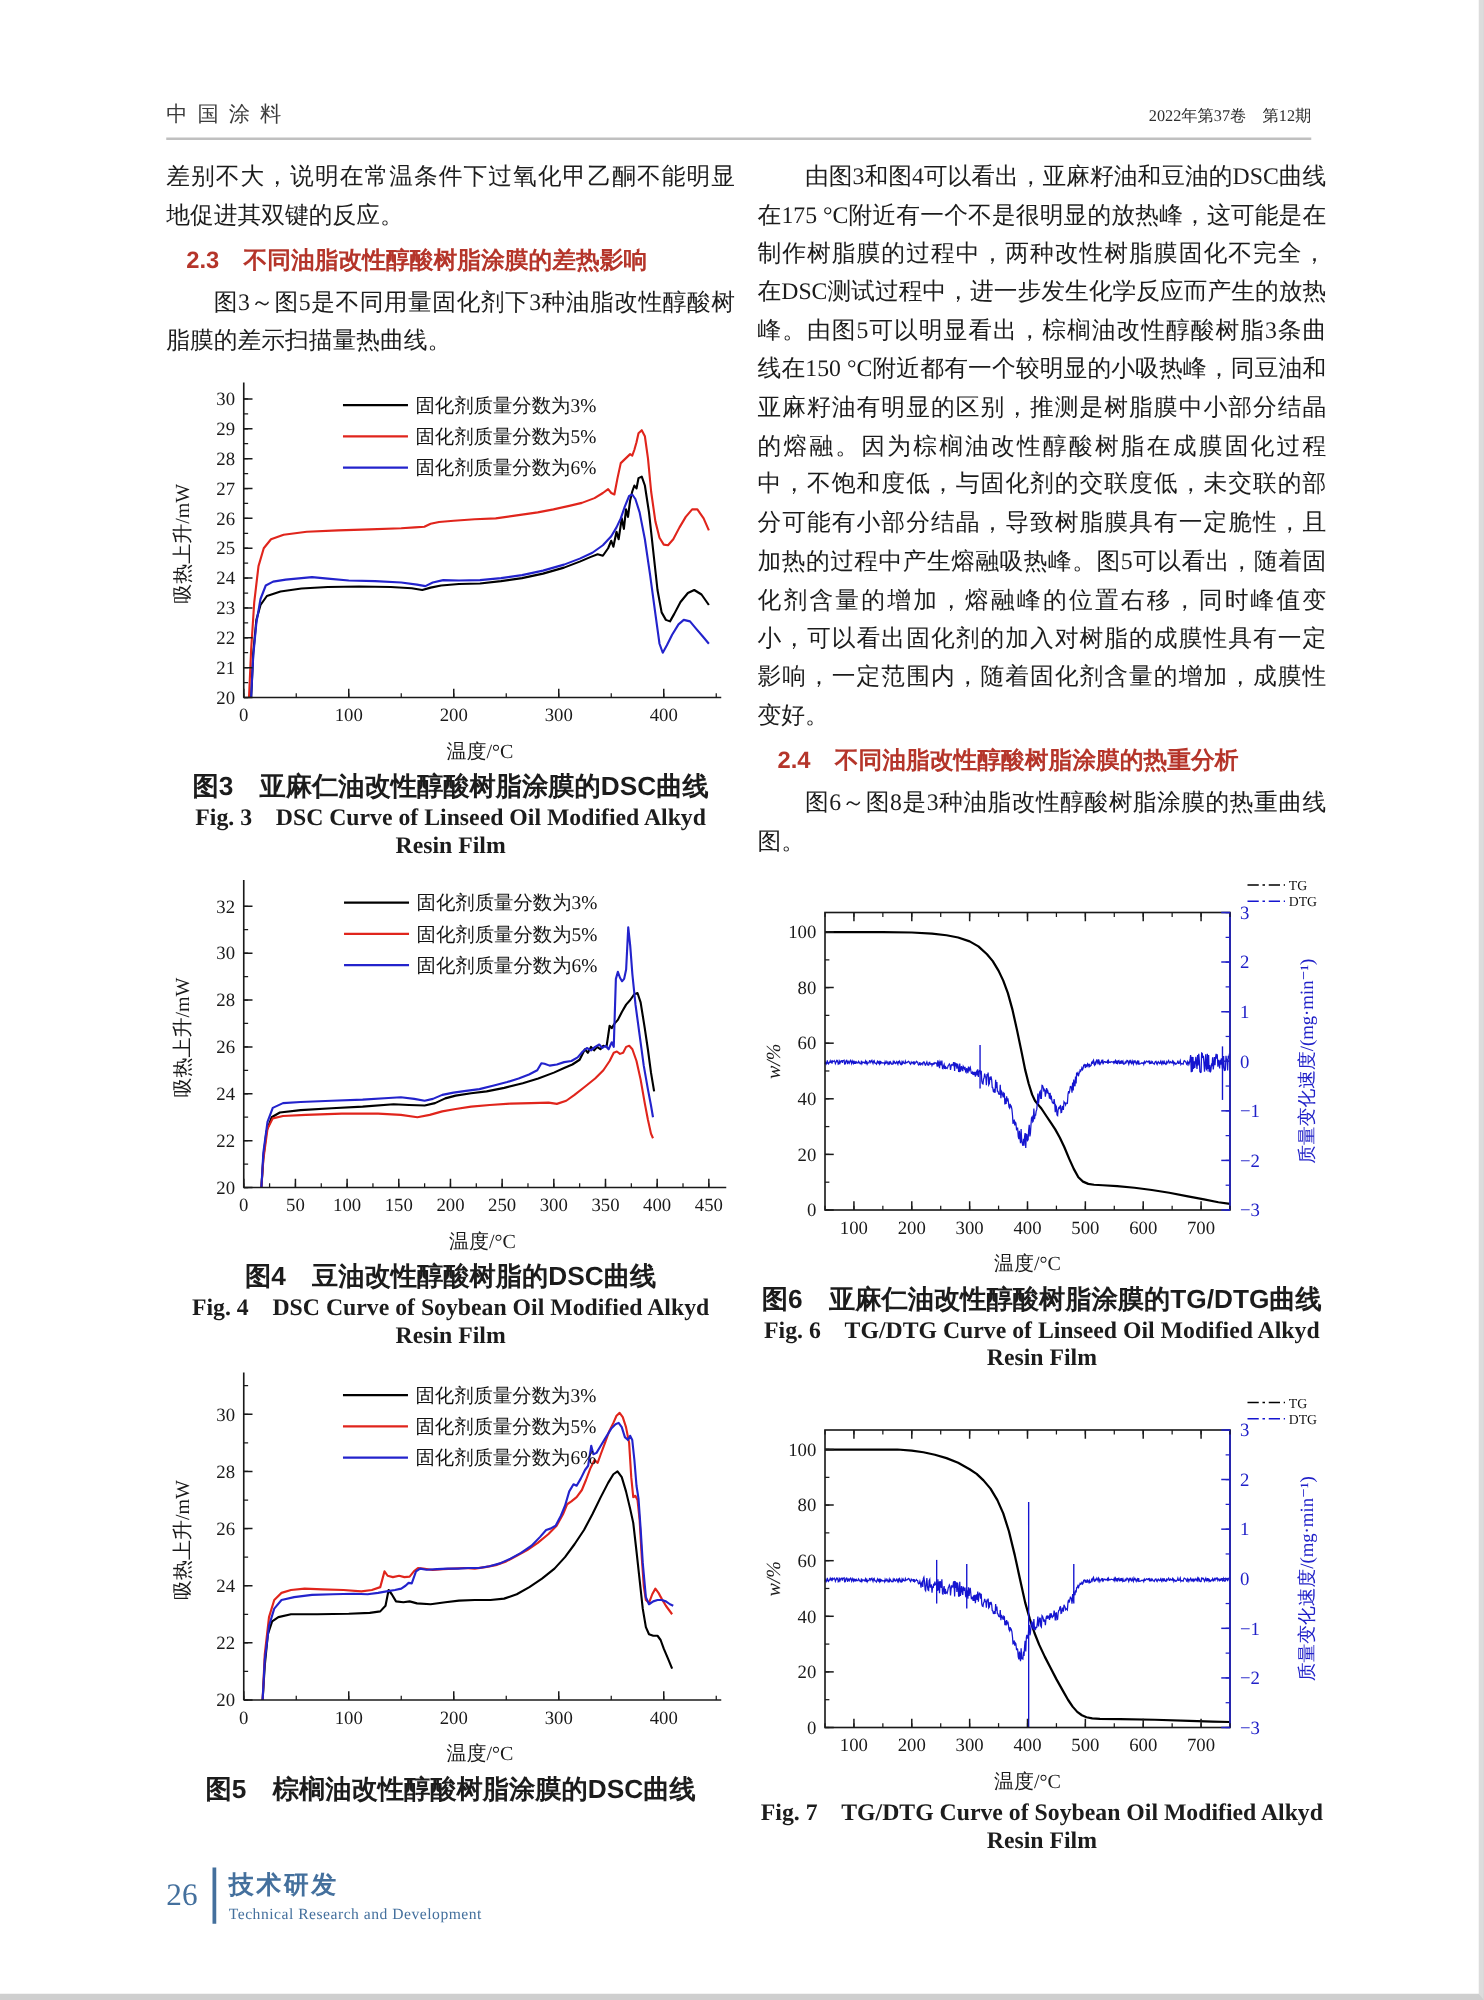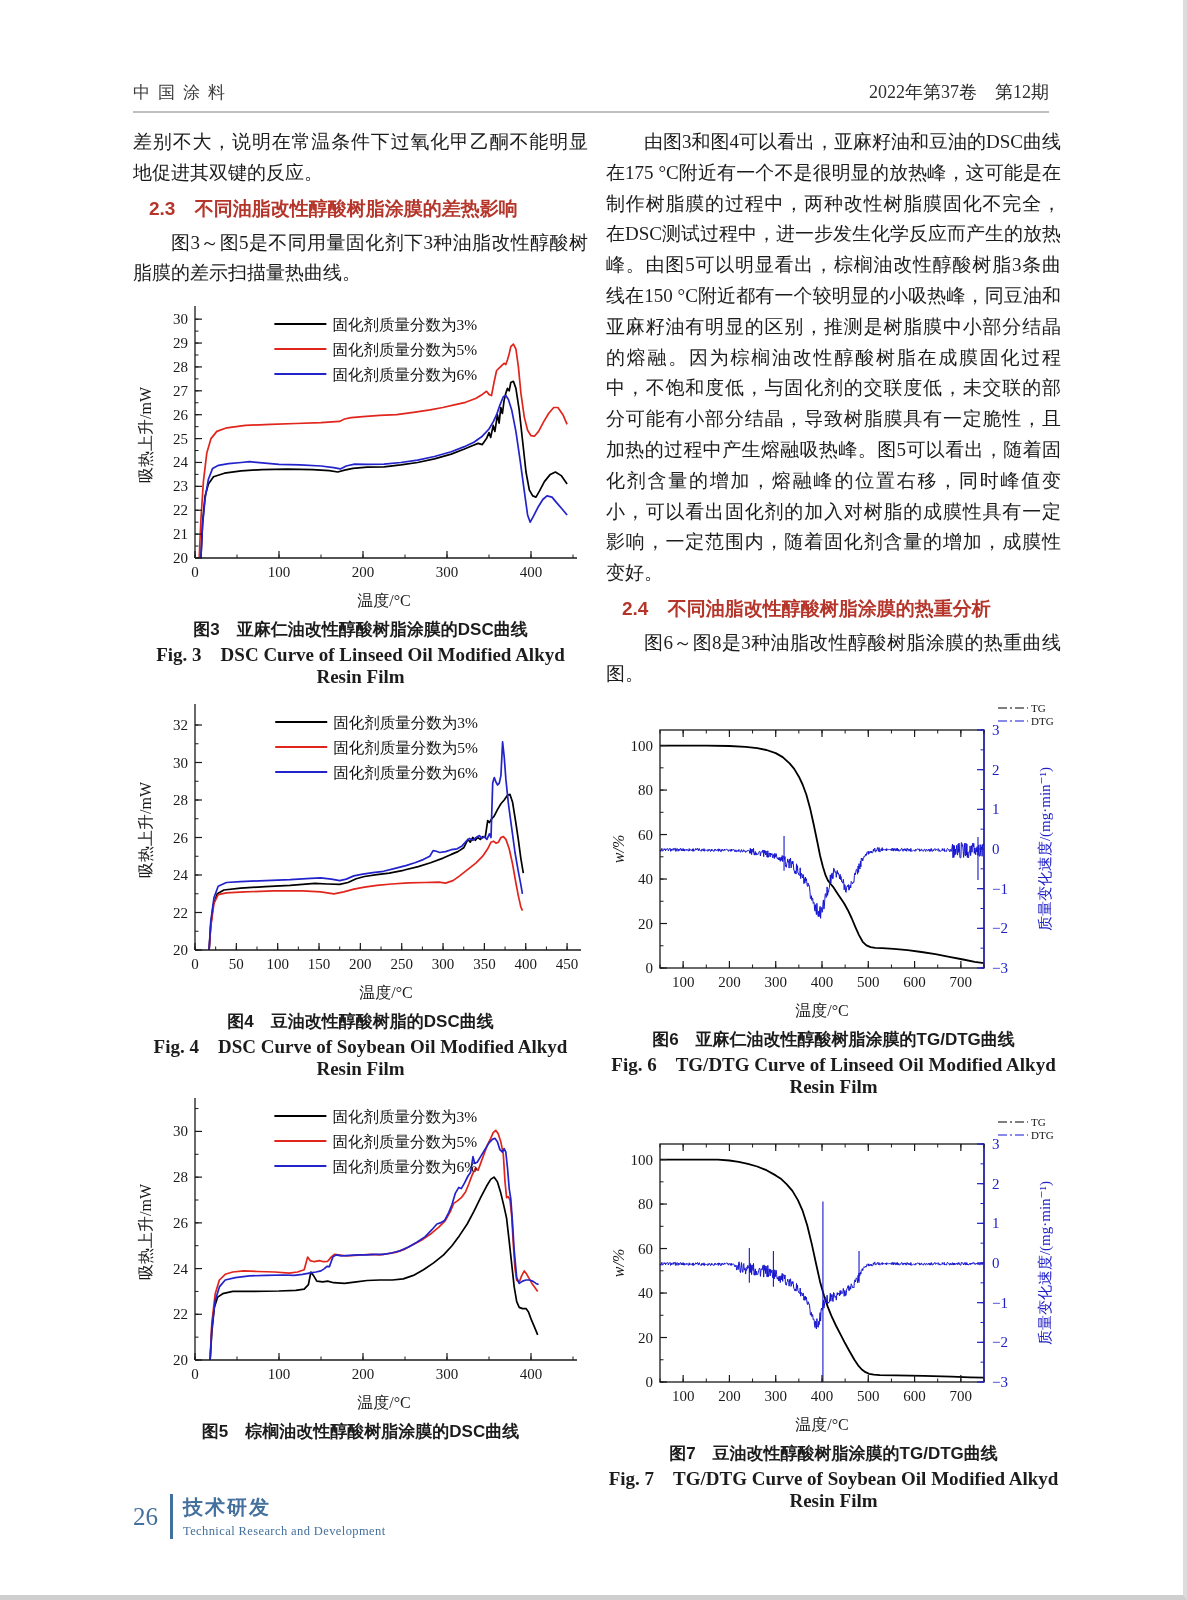--- a/index.html
+++ b/index.html
@@ -2,31 +2,31 @@
 <html><head>
 <meta charset="utf-8">
 <style>
   html,body{margin:0;padding:0;background:#9a9a9a;}
   .page{position:relative;width:1187px;height:1600px;background:#ffffff;box-sizing:border-box;
         border-right:4px solid #dcdcdc;border-bottom:5px solid #cfcfcf;overflow:hidden;
         font-family:"Liberation Serif","DejaVu Serif",serif;color:#1c1c1c;}
   .header{position:absolute;top:80px;left:133px;right:134px;}
   .header-row{display:flex;justify-content:space-between;align-items:baseline;}
   .journal{font-family:"Liberation Sans","DejaVu Sans",sans-serif;font-size:17px;letter-spacing:8px;color:#3c3c3c;}
-  .issue{font-size:18px;color:#2e2e2e;}
+  .issue{font-size:13px;color:#2e2e2e;}
   .header-rule{margin-top:7px;border-top:2px solid #c0c0c0;}
   .columns{position:absolute;top:127px;left:133px;display:grid;grid-template-columns:455px 455px;column-gap:18px;}
   .body-text{margin:0;font-size:19px;line-height:30.8px;text-align:justify;}
   .indent{text-indent:2em;}
   .section-heading{margin:5px 16px 4px;font-family:"Liberation Sans","DejaVu Sans",sans-serif;
         font-size:19px;font-weight:700;color:#b5352a;line-height:30px;}
   .section-heading .sec-num{margin-right:14px;}
   .fig{margin:10px 0 4px;text-align:center;}
   .fig svg{display:block;margin:0 auto;}
-  .cap-zh{font-family:"Liberation Sans","DejaVu Sans",sans-serif;font-size:17px;font-weight:700;margin-top:4px;line-height:24px;}
+  .cap-zh{font-family:"Liberation Sans","DejaVu Sans",sans-serif;font-size:21px;font-weight:700;margin-top:4px;line-height:24px;}
   .cap-en{font-size:19px;font-weight:700;line-height:22px;margin-top:2px;text-align:center;}
   .footer{position:absolute;left:133px;top:1494px;display:flex;color:#44709d;}
   .page-num{align-self:center;font-size:25px;margin-right:12px;}
   .footer-bar{width:3px;background:#44709d;margin-right:10px;}
   .footer-text .zh{font-family:Liberation Serif, serif;font-size:20px;font-weight:700;letter-spacing:2px;}
   .footer-text .en{font-size:12.5px;margin-top:3px;letter-spacing:.4px;}
 </style>
 </head>
 <body>
 
@@ -531,21 +531,20 @@
             <text x="384" y="41" text-anchor="start" font-size="15" font-family="&quot;Liberation Serif&quot;,&quot;DejaVu Serif&quot;,serif" fill="#2020c8">3</text>
             <text x="214" y="322" text-anchor="middle" font-size="16" font-family="&quot;Liberation Serif&quot;,&quot;DejaVu Serif&quot;,serif" fill="#1a1a1a">温度/°C</text>
             <text x="16" y="155" text-anchor="middle" font-size="16" font-family="&quot;Liberation Serif&quot;,&quot;DejaVu Serif&quot;,serif" fill="#1a1a1a" font-style="italic" transform="rotate(-90 16 155)">w/%</text>
             <text x="442" y="155" text-anchor="middle" font-size="15" font-family="&quot;Liberation Serif&quot;,&quot;DejaVu Serif&quot;,serif" fill="#2020c8" transform="rotate(-90 442 155)">质量变化速度/(mg·min⁻¹)</text>
             <line x1="390" y1="14" x2="420" y2="14" stroke="#000000" stroke-width="1.2" stroke-dasharray="9,3,2,3"></line>
             <text x="423" y="18" font-size="11" font-family="&quot;Liberation Serif&quot;,&quot;DejaVu Serif&quot;,serif" fill="#111">TG</text>
             <line x1="390" y1="27" x2="420" y2="27" stroke="#1515d0" stroke-width="1.2" stroke-dasharray="9,3,2,3"></line>
             <text x="423" y="31" font-size="11" font-family="&quot;Liberation Serif&quot;,&quot;DejaVu Serif&quot;,serif" fill="#111">DTG</text>
           </svg>
         <figcaption>
-          <div class="cap-zh">图7　豆油改性醇酸树脂涂膜的TG/DTG曲线</div>
           <div class="cap-en">Fig. 7　TG/DTG Curve of Soybean Oil Modified Alkyd Resin Film</div>
         </figcaption>
       </figure>
     </div>
   </div>
 
   <div class="footer">
     <span class="page-num">26</span>
     <div class="footer-bar"></div>
     <div class="footer-text">

